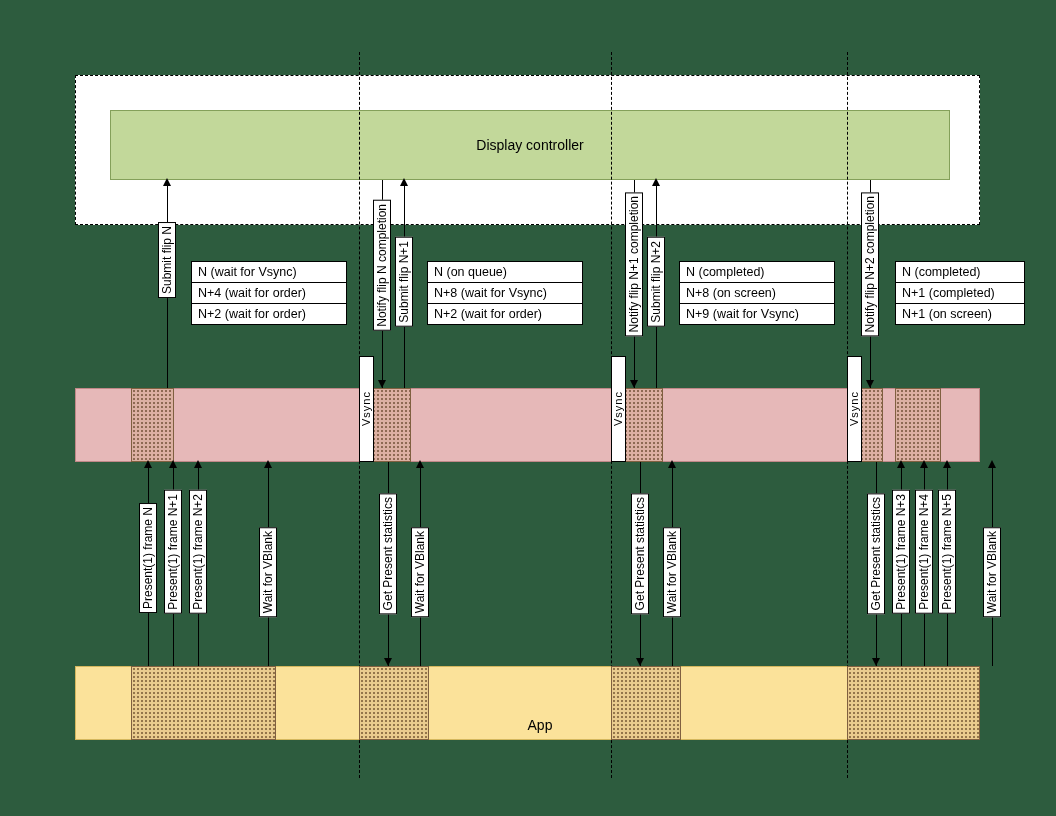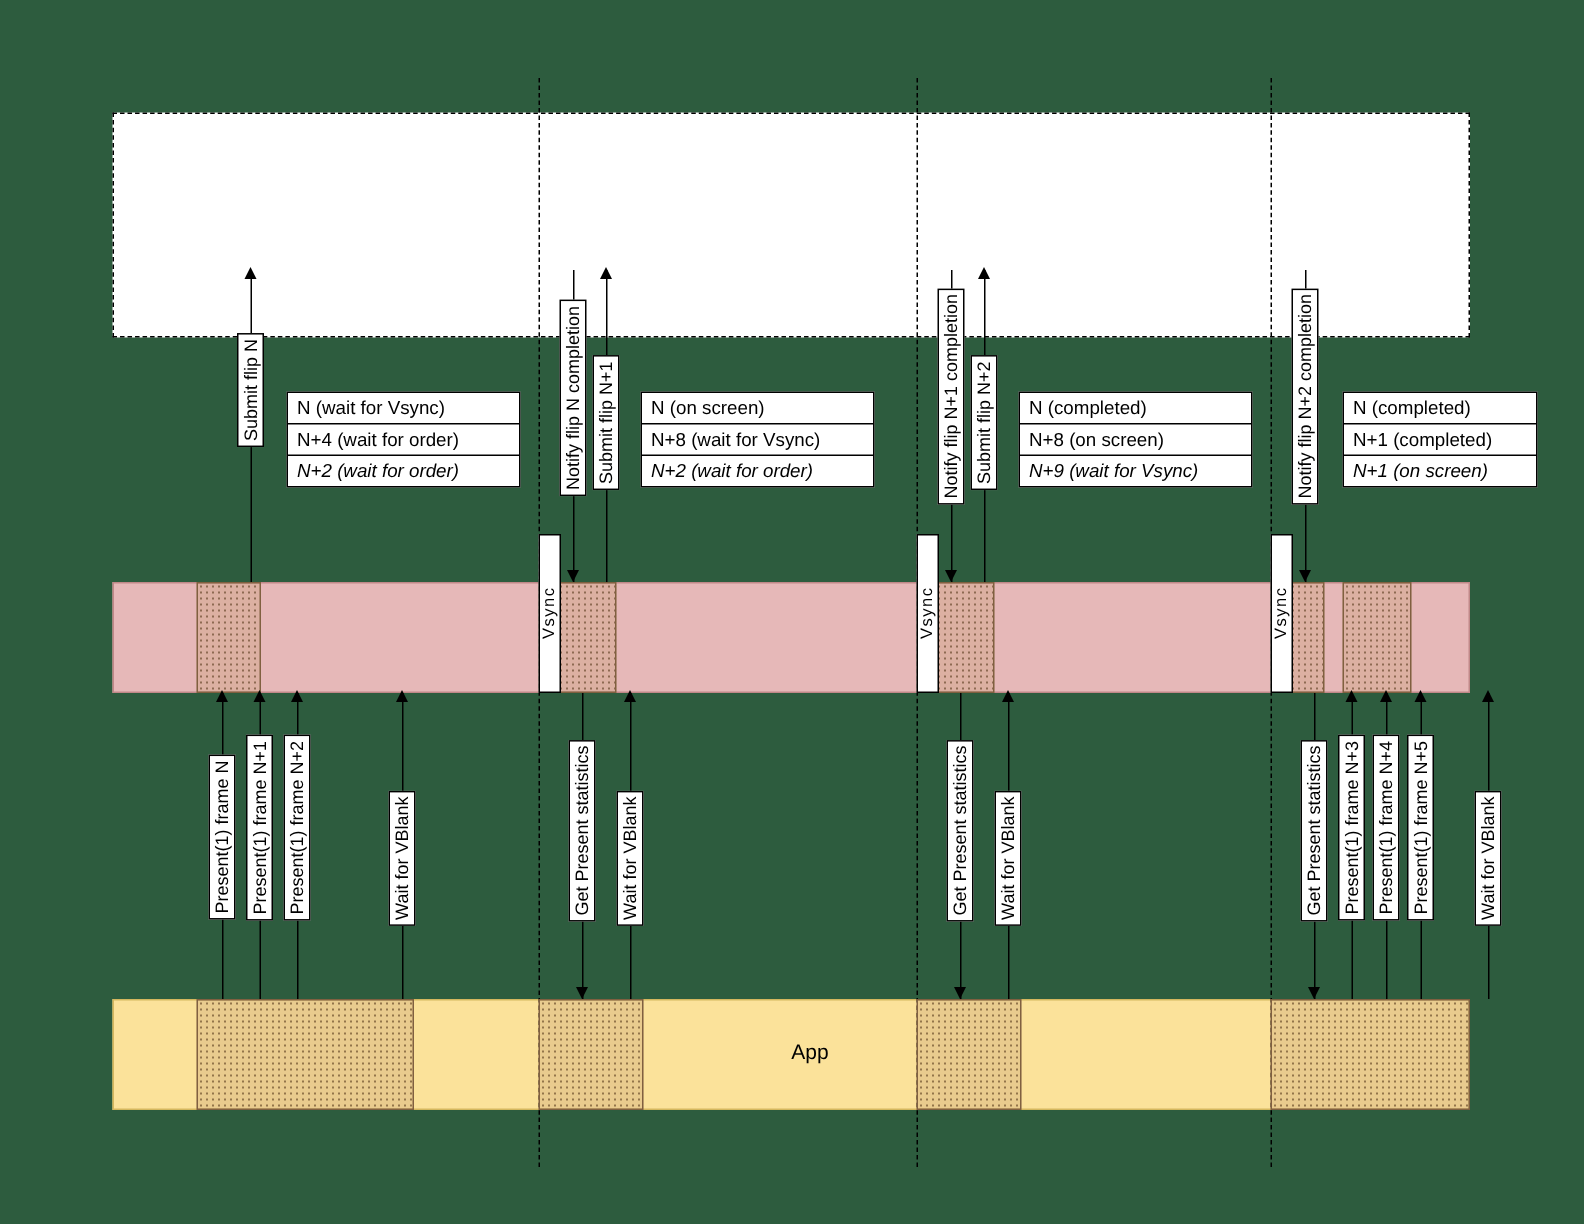--- a/index.html
+++ b/index.html
@@ -43,20 +43,21 @@
   }
   .app-bar {
     position: absolute;
     background: #fbe29a;
     border: 1px solid #d4b75e;
   }
   .app-label {
     position: absolute;
     text-align: center;
     font-size: 14px;
+    margin-top: 24px;
   }
   .vdash {
     position: absolute;
     width: 0;
     border-left: 1.5px dashed #000;
   }
   .hatch-box {
     position: absolute;
     border: 1px solid #806040;
     background-color: rgba(200,160,120,0.35);
@@ -69,21 +70,21 @@
     background: #fff;
     display: flex;
     flex-direction: column;
     font-size: 12.5px;
   }
   .state-table .row {
     padding: 3px 6px;
     border-bottom: 1px solid #000;
     white-space: nowrap;
   }
-  .state-table .row:last-child { border-bottom: none; font-style: italic; }
+  .state-table .row:last-child { border-bottom: none; }
   .vlabel {
     position: absolute;
     writing-mode: vertical-rl;
     transform: rotate(180deg);
     background: #fff;
     border: 1px solid #000;
     padding: 3px 2px;
     font-size: 12px;
     white-space: nowrap;
     line-height: 1;
@@ -122,20 +123,23 @@
     border-bottom: 8px solid #000;
   }
 </style>
 </head>
 <body>
 
 <div class="canvas">
 
   <div class="outer-dashed" style="left:75px; top:75px; width:905px; height:150px;"></div>
 
+  <div class="display-controller" style="left:110px; top:110px; width:840px; height:70px;">
+    <span>Display controller</span>
+  </div>
 
   <div class="dxgkrnl-bar" style="left:75px; top:388px; width:905px; height:74px;"></div>
 
   <div class="app-bar" style="left:75px; top:666px; width:905px; height:74px;"></div>
   <div class="app-label" style="left:510px; top:693px; width:60px;">App</div>
 
   <div class="vdash" style="left:359px; top:52px; height:726px;"></div>
   <div class="vdash" style="left:611px; top:52px; height:726px;"></div>
   <div class="vdash" style="left:847px; top:52px; height:726px;"></div>
 
@@ -149,21 +153,21 @@
   <div class="hatch-box" style="left:359px; top:666px; width:70px; height:74px;"></div>
   <div class="hatch-box" style="left:611px; top:666px; width:70px; height:74px;"></div>
   <div class="hatch-box" style="left:847px; top:666px; width:133px; height:74px;"></div>
 
   <div class="state-table" style="left:191px; top:261px; width:156px;">
     <div class="row">N (wait for Vsync)</div>
     <div class="row">N+4 (wait for order)</div>
     <div class="row">N+2 (wait for order)</div>
   </div>
   <div class="state-table" style="left:427px; top:261px; width:156px;">
-    <div class="row">N (on screen)</div>
+    <div class="row">N (on queue)</div>
     <div class="row">N+8 (wait for Vsync)</div>
     <div class="row">N+2 (wait for order)</div>
   </div>
   <div class="state-table" style="left:679px; top:261px; width:156px;">
     <div class="row">N (completed)</div>
     <div class="row">N+8 (on screen)</div>
     <div class="row">N+9 (wait for Vsync)</div>
   </div>
   <div class="state-table" style="left:895px; top:261px; width:130px;">
     <div class="row">N (completed)</div>

